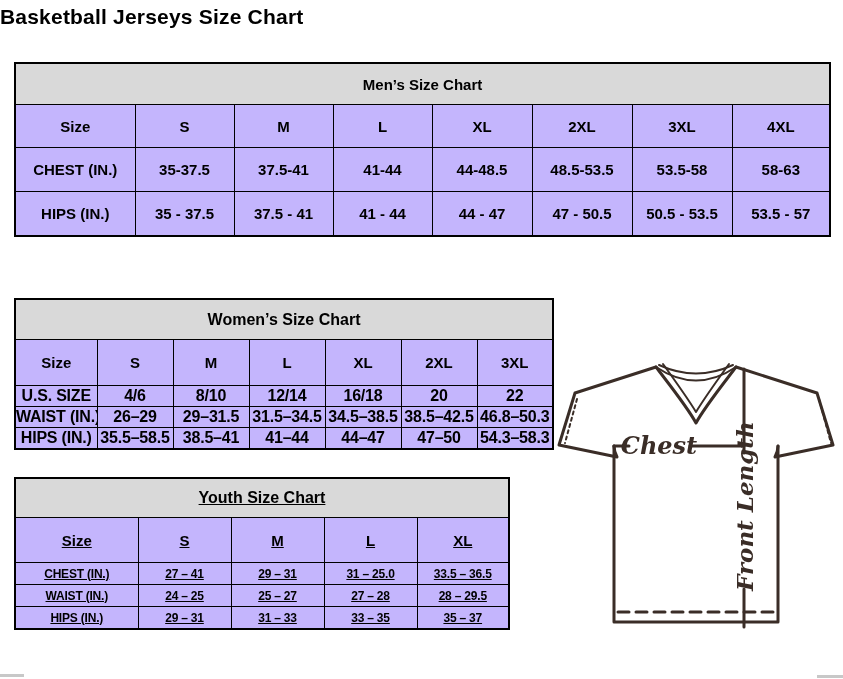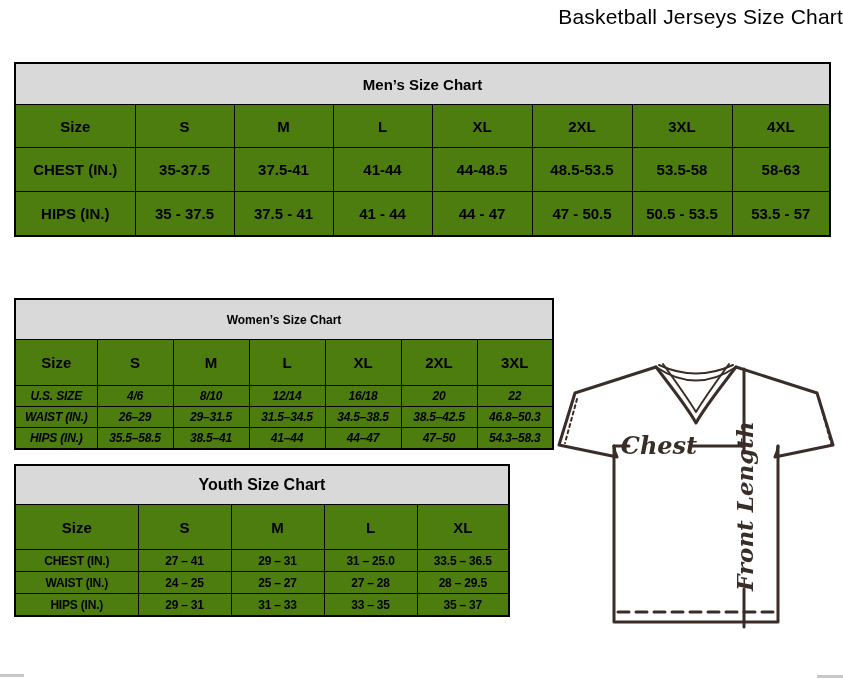--- a/index.html
+++ b/index.html
@@ -7,30 +7,30 @@
     width: 843px; height: 679px;
     position: relative;
     background: #ffffff;
     font-family: "Liberation Sans", sans-serif;
     color: #000;
     overflow: hidden;
   }
   .page-title {
     position: absolute;
     top: 5px; left: 0; width: 843px;
-    text-align: right;
+    text-align: left;
     font-size: 21px;
-    font-weight: normal;
+    font-weight: bold;
     letter-spacing: 0.2px;
   }
   table.size-table {
     position: absolute;
     border-collapse: collapse;
     table-layout: fixed;
-    background: #4d7c0f;
+    background: #c4b5fd;
     border: 2.5px solid #000;
   }
   table.size-table th, table.size-table td {
     border: 1.5px solid #000;
     text-align: center;
     vertical-align: middle;
     padding: 0;
     font-weight: bold;
     overflow: hidden;
     white-space: nowrap;
@@ -40,25 +40,25 @@
     font-size: 16px;
   }
   
   #mens-table { left: 14px; top: 62px; width: 815px; }
   #mens-table th, #mens-table td { font-size: 15px; }
   #mens-table .table-title th { height: 40px; }
   #mens-table .size-row th { height: 42px; }
   #mens-table .data-row td { height: 43px; }
   
   #womens-table { left: 14px; top: 298px; width: 538px; }
-  #womens-table .table-title th { height: 39px; font-size: 12px; margin-top: 12px; }
+  #womens-table .table-title th { height: 39px; font-size: 16px; margin-top: 12px; }
   #womens-table .size-row th { height: 45px; font-size: 15px; }
-  #womens-table .data-row td { height: 20px; font-size: 12px; letter-spacing: -0.2px; font-style: italic; }
+  #womens-table .data-row td { height: 20px; font-size: 16px; letter-spacing: -0.2px; }
   
-  #youth-table { left: 14px; top: 464px; width: 494px; }
+  #youth-table { left: 14px; top: 477px; width: 494px; text-decoration: underline; }
   #youth-table .table-title th { height: 38px; font-size: 16px; }
   #youth-table .size-row th { height: 44px; font-size: 15px; }
   #youth-table .data-row td { height: 21px; font-size: 12px; letter-spacing: -0.2px; }
 
   .jersey-diagram {
     position: absolute;
     left: 556px; top: 360px;
     width: 284px; height: 316px;
   }
   .jersey-diagram text {

